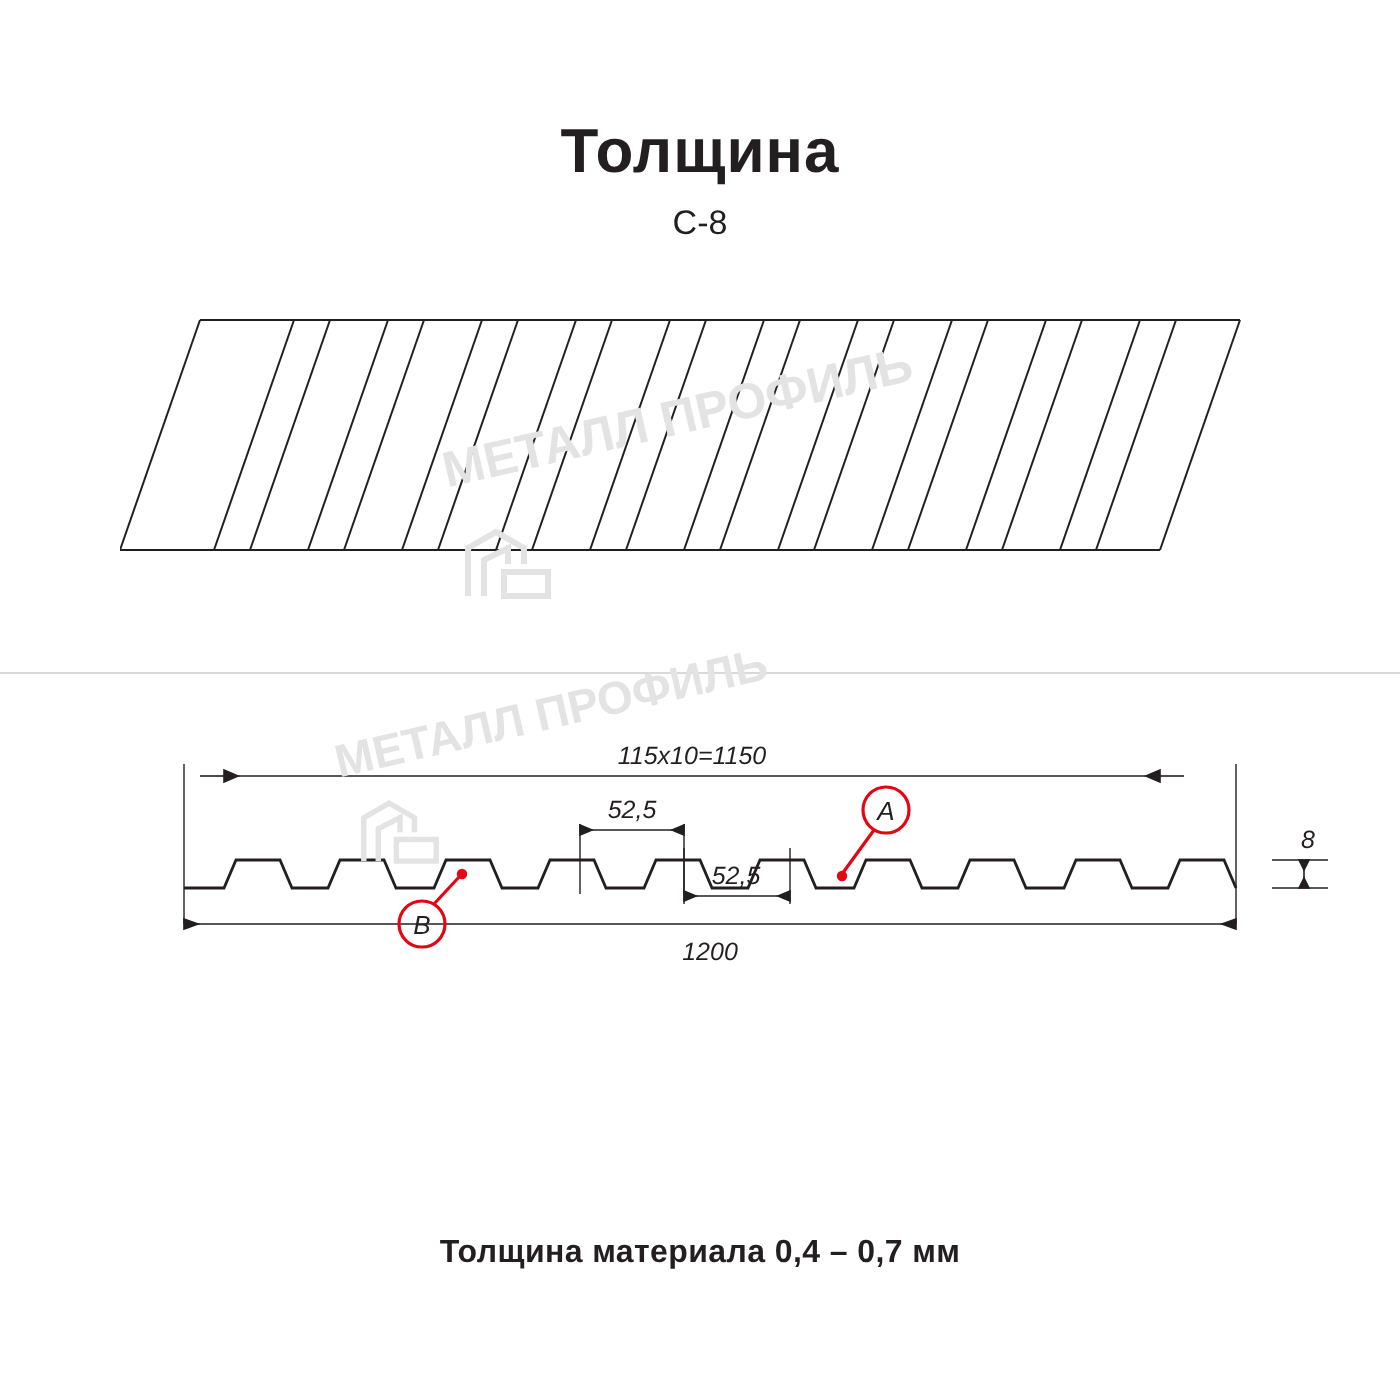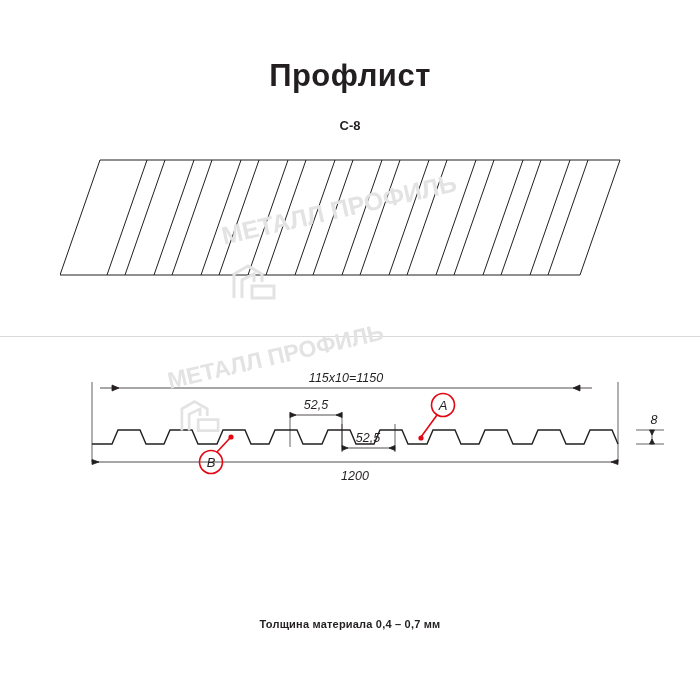--- a/index.html
+++ b/index.html
@@ -29,23 +29,22 @@
     font-size: 31px;
     font-weight: bold;
     letter-spacing: 0.5px;
   }
   .subtitle {
     position: absolute;
     top: 102px;
     left: 0;
     width: 700px;
     text-align: center;
-    font-size: 13px;
-    font-weight: bold;
-    margin-top: 16px;
+    font-size: 17px;
+    font-weight: normal;
   }
   .iso-wrap {
     position: absolute;
     top: 140px;
     left: 60px;
     width: 600px;
     height: 170px;
   }
   .divider {
     position: absolute;
@@ -62,21 +61,21 @@
     width: 630px;
     height: 140px;
     font-style: italic;
   }
   .footer {
     position: absolute;
     top: 618px;
     left: 0;
     width: 700px;
     text-align: center;
-    font-size: 11px;
+    font-size: 16px;
     font-weight: bold;
     letter-spacing: 0.2px;
   }
   .wm {
     position: absolute;
     pointer-events: none;
     color: #e3e3e3;
     font-weight: bold;
     white-space: nowrap;
     font-family: "Liberation Sans", sans-serif;
@@ -103,21 +102,21 @@
   text {
     font-family: "Liberation Sans", sans-serif;
     fill: #231f20;
   }
 </style>
 </head>
 <body>
 
 <div class="page">
 
-  <div class="title">Профлист</div>
+  <div class="title">Толщина</div>
   <div class="subtitle">С-8</div>
 
   <div class="iso-wrap">
     <svg width="600" height="170" viewBox="0 0 600 170" aria-hidden="true">
       <g stroke="#231f20" stroke-width="1" fill="none" stroke-linejoin="miter">
 
         <path d="M40 20 L560 20"></path>
 
         <path d="M0 135 L520 135"></path>
 

